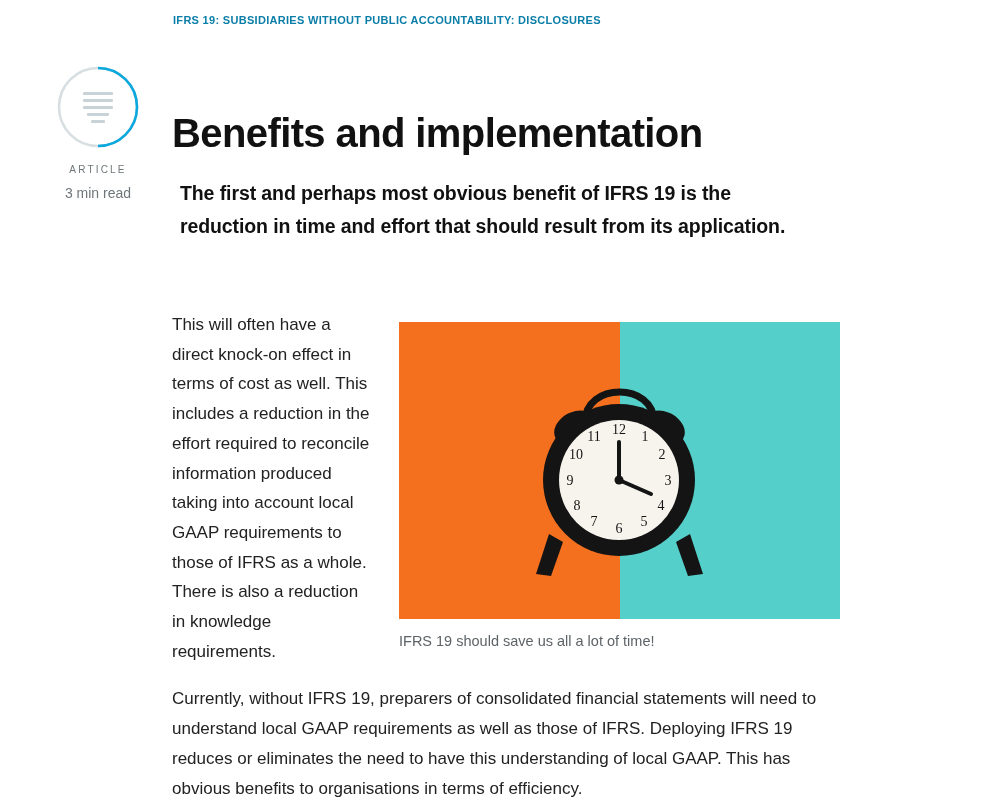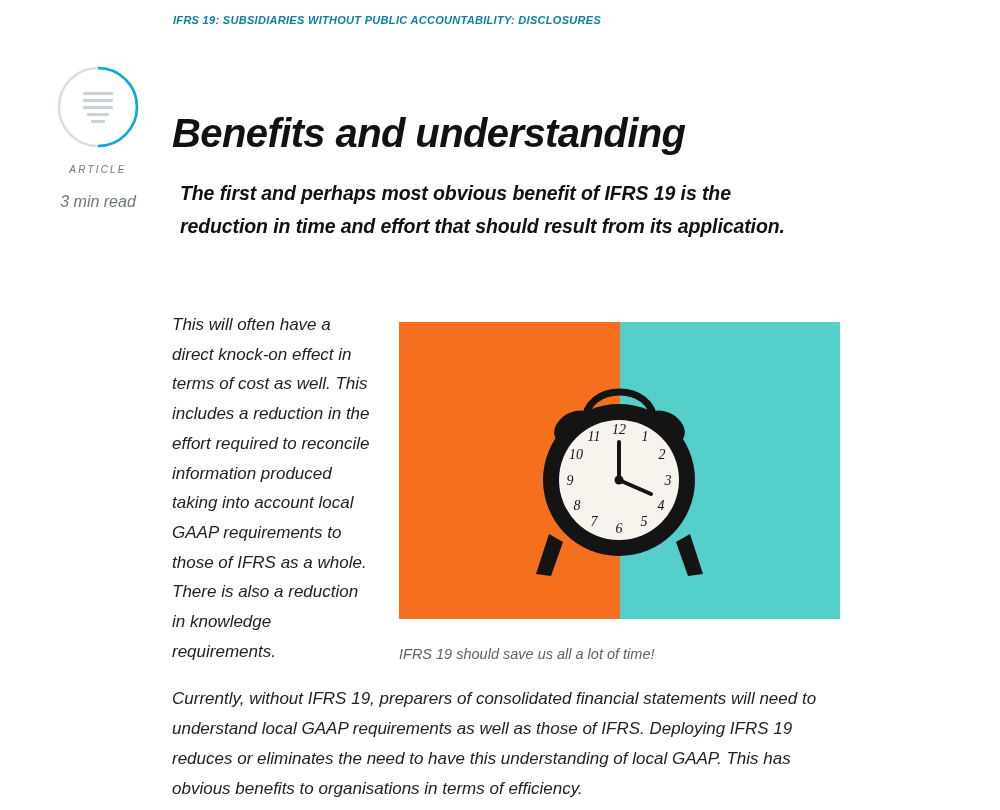--- a/index.html
+++ b/index.html
@@ -13,21 +13,20 @@
     font-family: "Liberation Sans", sans-serif;
     color: #1a1a1a;
     overflow: hidden;
     position: relative;
   }
 
   .page {
     position: relative;
     width: 1000px;
     height: 704px;
-    font-style: italic;
   }
 
   
   .eyebrow {
     position: absolute;
     left: 173px;
     top: 14px;
     font-size: 11px;
     font-weight: bold;
     letter-spacing: 0.3px;
@@ -78,22 +77,22 @@
   .badge-lines i.l5 { width: 14px; }
 
   .rail-kicker {
     margin-top: 16px;
     font-size: 10px;
     letter-spacing: 2.2px;
     color: #6f7679;
     font-weight: normal;
   }
   .rail-sub {
-    margin-top: 18px;
-    font-size: 16px;
+    margin-top: 10px;
+    font-size: 14px;
     color: #6f7679;
   }
 
   
   .headline {
     position: absolute;
     left: 172px;
     top: 84px;
     font-size: 40px;
     line-height: 1.1;
@@ -154,21 +153,21 @@
     width: 50%;
     height: 100%;
     background: #55cfc9;
   }
   .photo svg {
     position: absolute;
     left: 0;
     top: 0;
   }
   .caption {
-    margin-top: 25px;
+    margin-top: 12px;
     font-size: 14.5px;
     color: #5d6366;
     line-height: 20px;
   }
 </style>
 </head>
 <body>
 
 <div class="page">
 
@@ -185,21 +184,21 @@
           <i class="l2"></i>
           <i class="l3"></i>
           <i class="l4"></i>
           <i class="l5"></i>
       </div>
     </div>
     <div class="rail-kicker">ARTICLE</div>
     <div class="rail-sub">3 min read</div>
   </div>
 
-  <h1 class="headline">Benefits and understanding</h1>
+  <h1 class="headline">Benefits and implementation</h1>
 
   <div class="standfirst">The first and perhaps most obvious benefit of IFRS 19 is the reduction in time and effort that should result from its application.</div>
 
   <div class="body-col">
 
     <figure class="figure">
       <div class="photo">
         <div class="half-left"></div>
         <div class="half-right"></div>
         <svg width="441" height="297" viewBox="0 0 441 297" aria-hidden="true">

